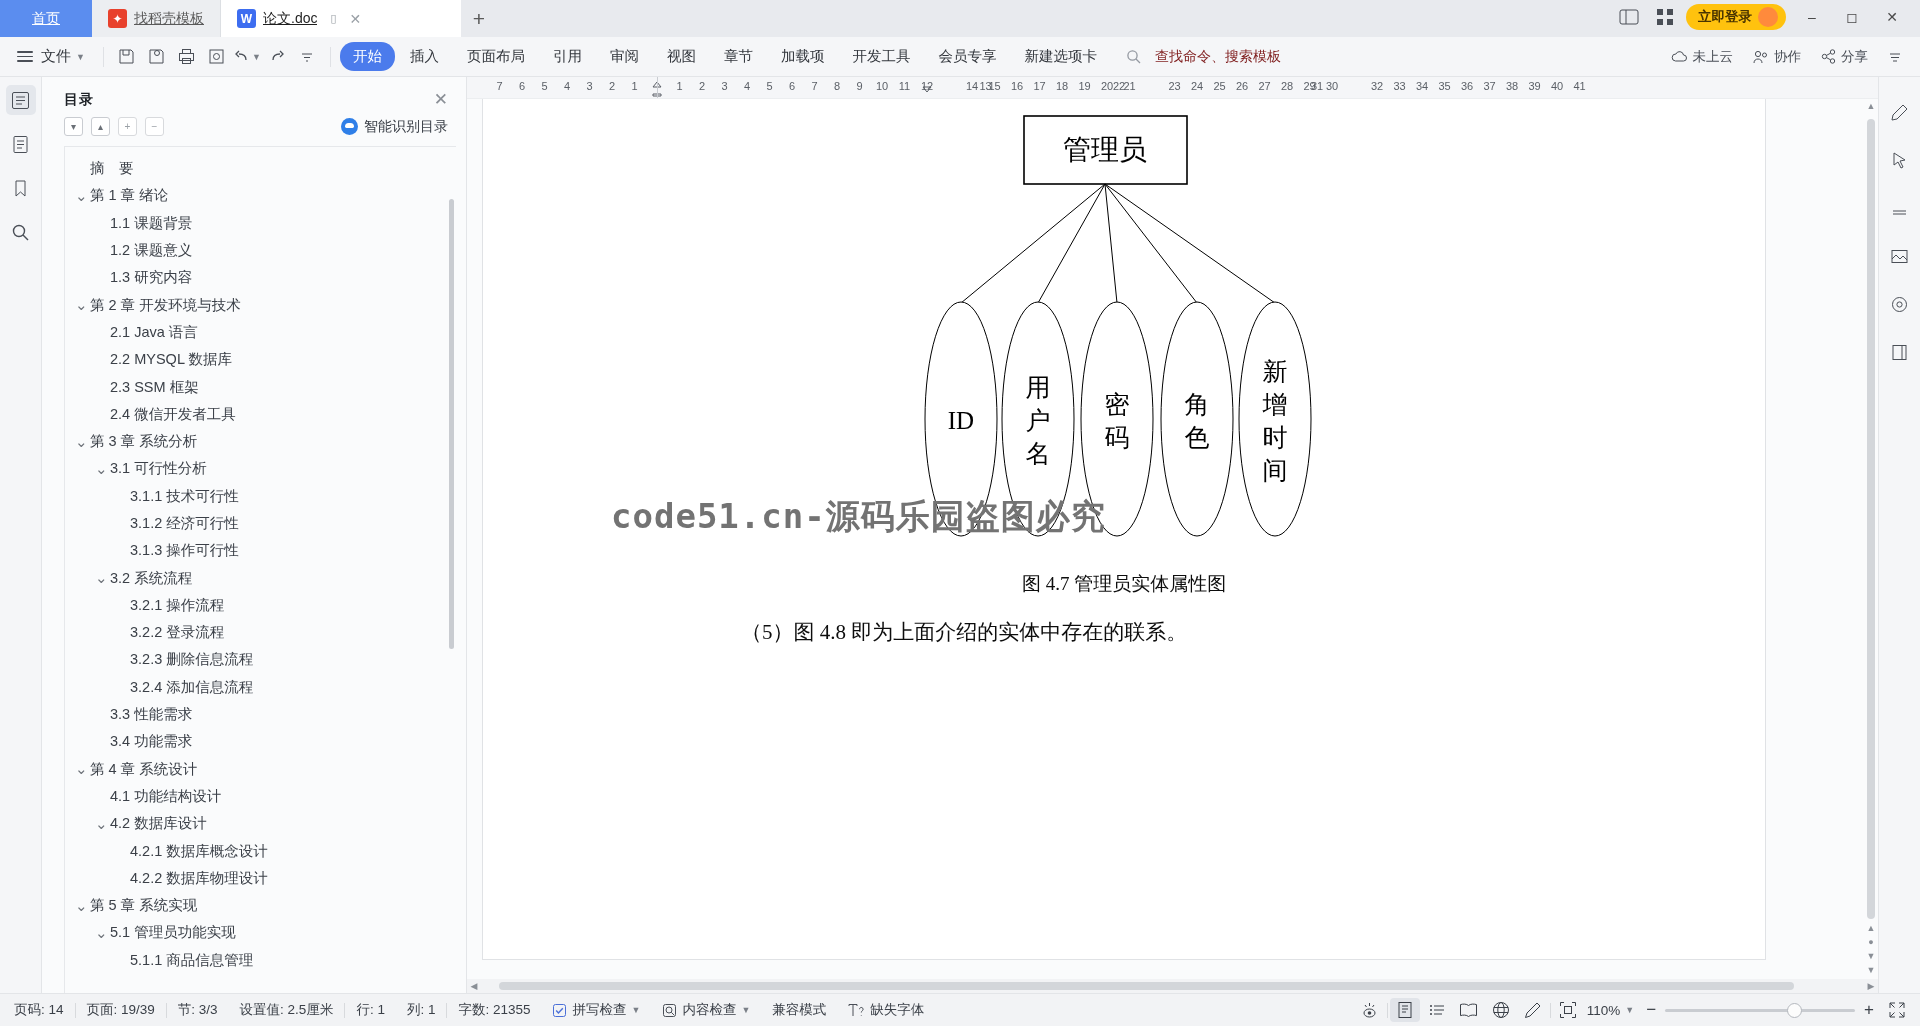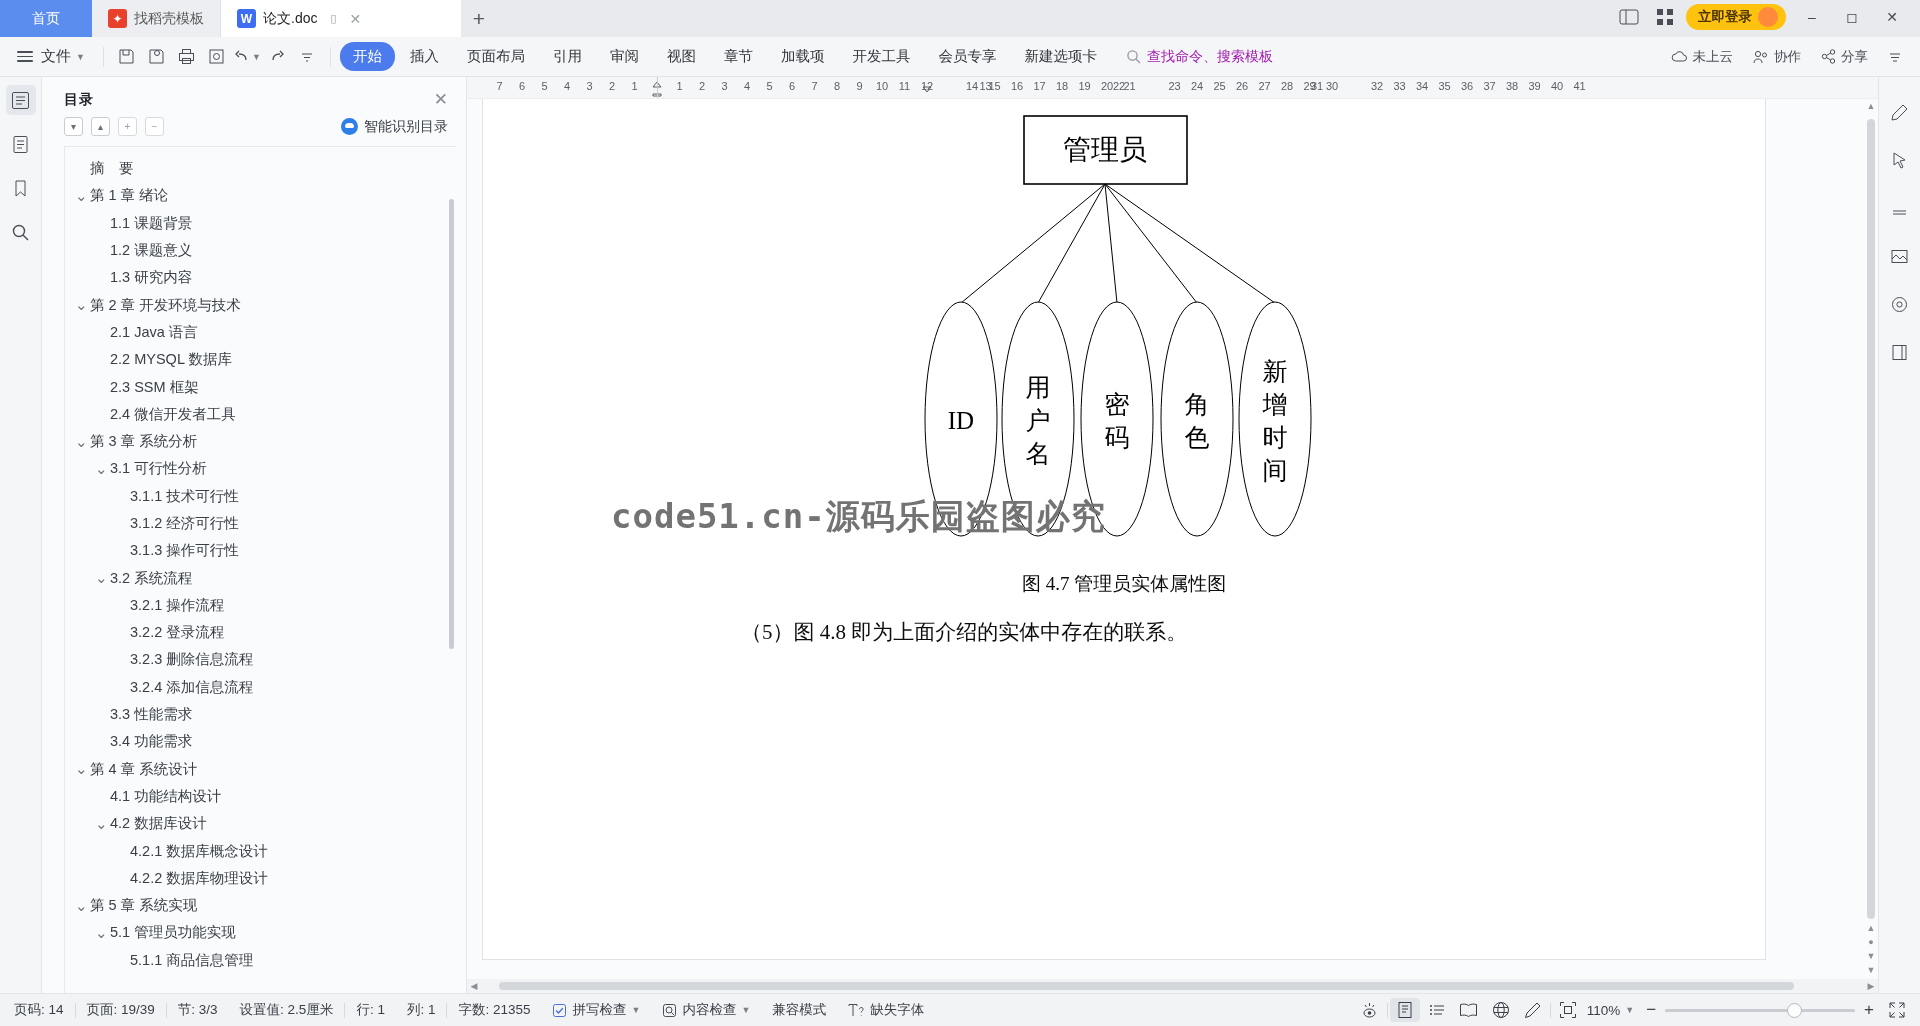--- a/index.html
+++ b/index.html
@@ -22,21 +22,21 @@
     padding: 0 16px; font-size: 14px; color: #3d3d3d; position: relative;
     cursor: default; max-width: 240px;
   }
   .tab.home { background:#5b8def; color:#fff; width: 92px; justify-content:center; font-size:14px;}
   .tab.inactive { background:#eceef1; color:#5a5a5a; border-right:1px solid #dcdfe3;}
   .tab.active { background:#ffffff; color:#1f1f1f; }
   .tab .tab-ico { width:19px; height:19px; border-radius:3px; display:inline-flex;
     align-items:center; justify-content:center; font-size:12px; color:#fff; font-weight:bold; flex:0 0 19px;}
   .ico-dao { background:#e8412c; border-radius:50%; }
   .ico-w { background:#3d6df0; border-radius:3px; }
-  .tab .label { white-space:nowrap; overflow:hidden; text-overflow:ellipsis; }
+  .tab .label { white-space:nowrap; overflow:hidden; text-overflow:ellipsis;text-decoration:underline; }
   .tab .tclose { margin-left:6px; font-size:14px; color:#9aa0a6; }
   .tab .tmin { margin-left:6px; font-size:11px; color:#9aa0a6; }
   .tab-plus { width:36px; height:37px; display:flex; align-items:center; justify-content:center;
      font-size:21px; color:#5a5a5a; font-weight:300;}
   .tabbar-right { margin-left:auto; display:flex; align-items:center; gap:6px; padding:0 8px 4px 0; height:37px;}
   .tb-icon { width:30px; height:26px; display:flex; align-items:center; justify-content:center; color:#5a5f66;}
   .login-btn {
     background:#ffc20e; color:#4a3400; font-size:13.5px; height:26px; border-radius:13px;
     display:flex; align-items:center; padding:0 8px 0 12px; gap:6px; font-weight:bold;
   }
@@ -52,21 +52,21 @@
   }
   .rb-item { display:flex; align-items:center; gap:5px; font-size:14px; color:#33373d;
      padding: 4px 9px; border-radius:4px; white-space:nowrap;}
   .rb-file { font-size:15px; }
   .hamb { display:inline-flex; flex-direction:column; gap:3px; width:16px; margin-right:3px;}
   .hamb i { display:block; height:1.7px; background:#4a4f57; border-radius:1px;}
   .qicon { width:28px; height:26px; display:flex; align-items:center; justify-content:center; color:#4a4f57;}
   .sep { width:1px; height:20px; background:#dfe1e5; margin:0 7px;}
   .rb-tab { font-size:14.5px; color:#33373d; padding:5px 13px; border-radius:14px; white-space:nowrap;}
   .rb-tab.sel { background:#4b7bec; color:#fff; font-weight:normal;}
-  .rb-search { display:flex; align-items:center; gap:6px; color:#a21caf; font-size:14px; margin-left:14px;}
+  .rb-search { display:flex; align-items:center; gap:14px; color:#7f1d1d; font-size:14px; margin-left:14px;}
   .ribbon-right { margin-left:auto; display:flex; align-items:center; gap:4px;}
   .rr-item { display:flex; align-items:center; gap:5px; font-size:13.5px; color:#4a4f57; padding:4px 8px;}
   .caret { font-size:9px; color:#7a7f87; }
 
   
   .bodywrap { flex:1; display:flex; min-height:0; }
 
   
   .rail { width:42px; background:#f5f6f8; border-right:1px solid #e3e5e8; padding-top:8px;
      display:flex; flex-direction:column; align-items:center; gap:14px; flex:0 0 42px;}

